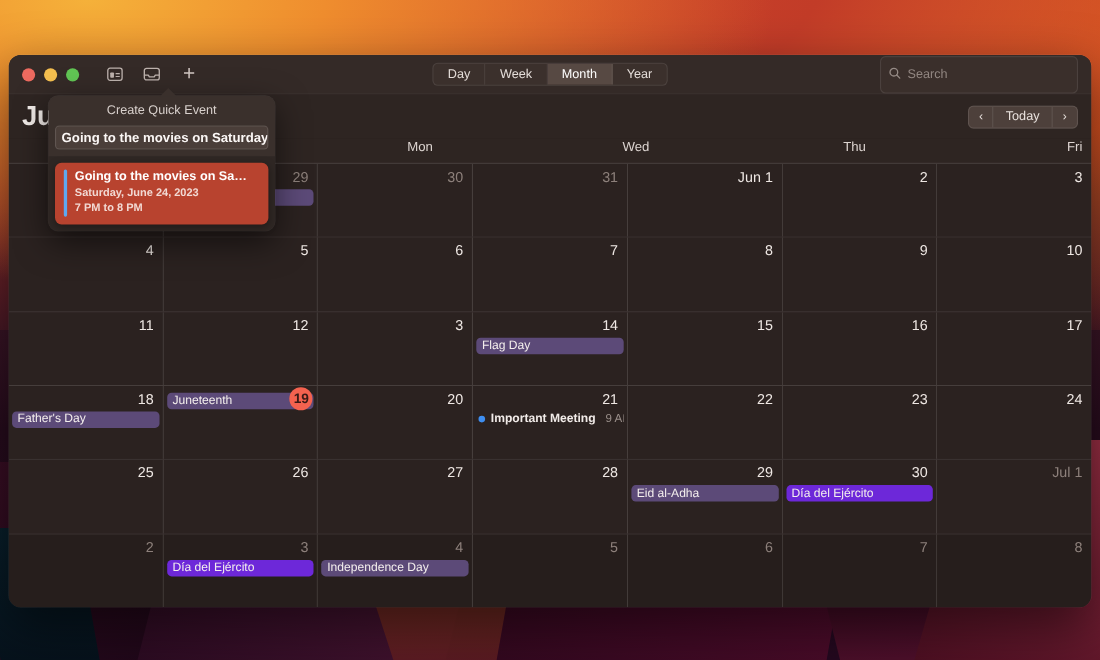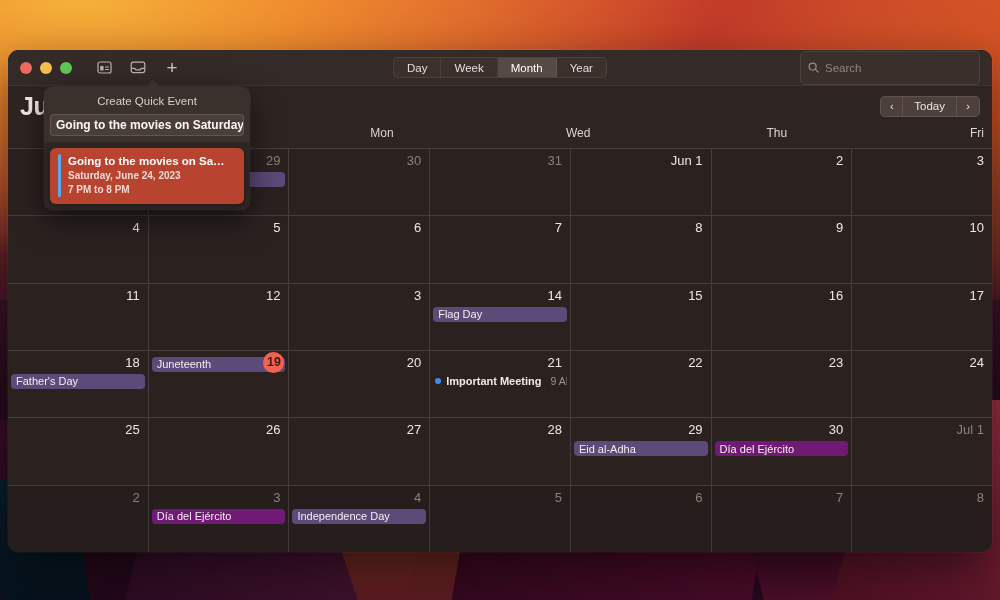--- a/index.html
+++ b/index.html
@@ -207,21 +207,21 @@
   }
   .events { margin-top: 3px; padding: 0 3px; display: flex; flex-direction: column; gap: 2px; text-align: center; }
   .chip {
     height: 15px; border-radius: 4px;
     display: flex; align-items: center;
     padding: 0 5px;
     font-size: 11px; color: #f4efed;
     white-space: nowrap; overflow: hidden; text-overflow: ellipsis;
   }
   .chip.purple { background: #5c4a78; }
-  .chip.green  { background: #701a75; }
+  .chip.green  { background: #6d28d9; }
   .chip.timed {
     background: transparent; padding: 0 2px; gap: 5px;
   }
   .dot { width: 6px; height: 6px; border-radius: 50%; background: #3e8ef0; flex: 0 0 auto; }
   .ev-name { font-size: 11px; color: #f1ebe8; font-weight: 600; }
   .ev-time { font-size: 10.5px; color: #9b908b; margin-left: auto; padding-left: 4px; }
 
   
   #popover {
     position: absolute;

